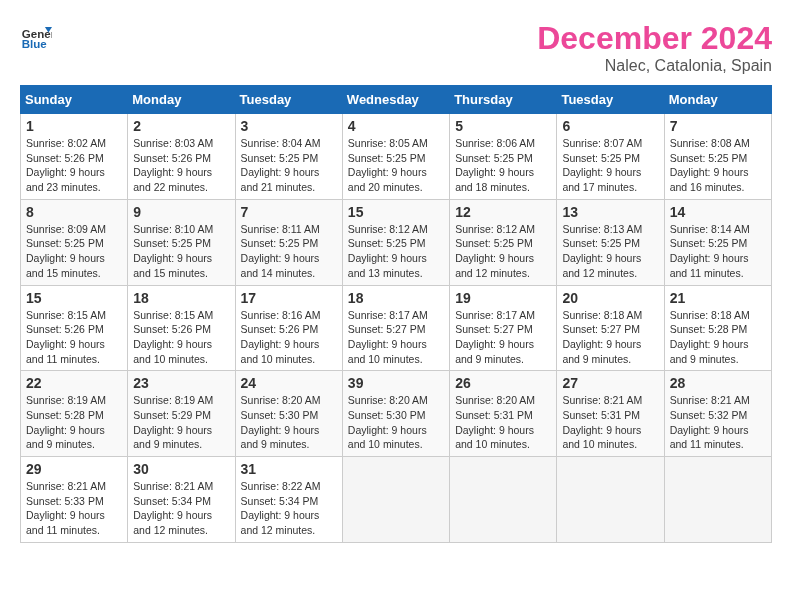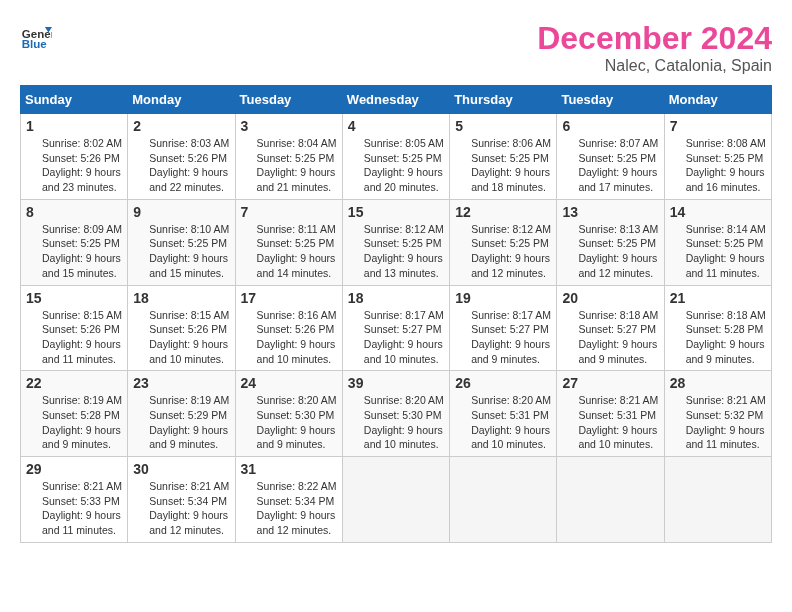--- a/index.html
+++ b/index.html
@@ -67,21 +67,20 @@
       font-size: 14px;
       font-weight: bold;
       color: #333;
       display: block;
       margin-bottom: 2px;
     }
     .day-info {
       color: #333;
       line-height: 1.4;
       font-size: 10.5px;
-      margin-left: 16px;
     }
     tr:nth-child(even) td:not(.empty) {
       background: #f9f9f9;
     }
   </style>
 </head>
 <body>
 
 <div class="header">
   <div class="logo">

